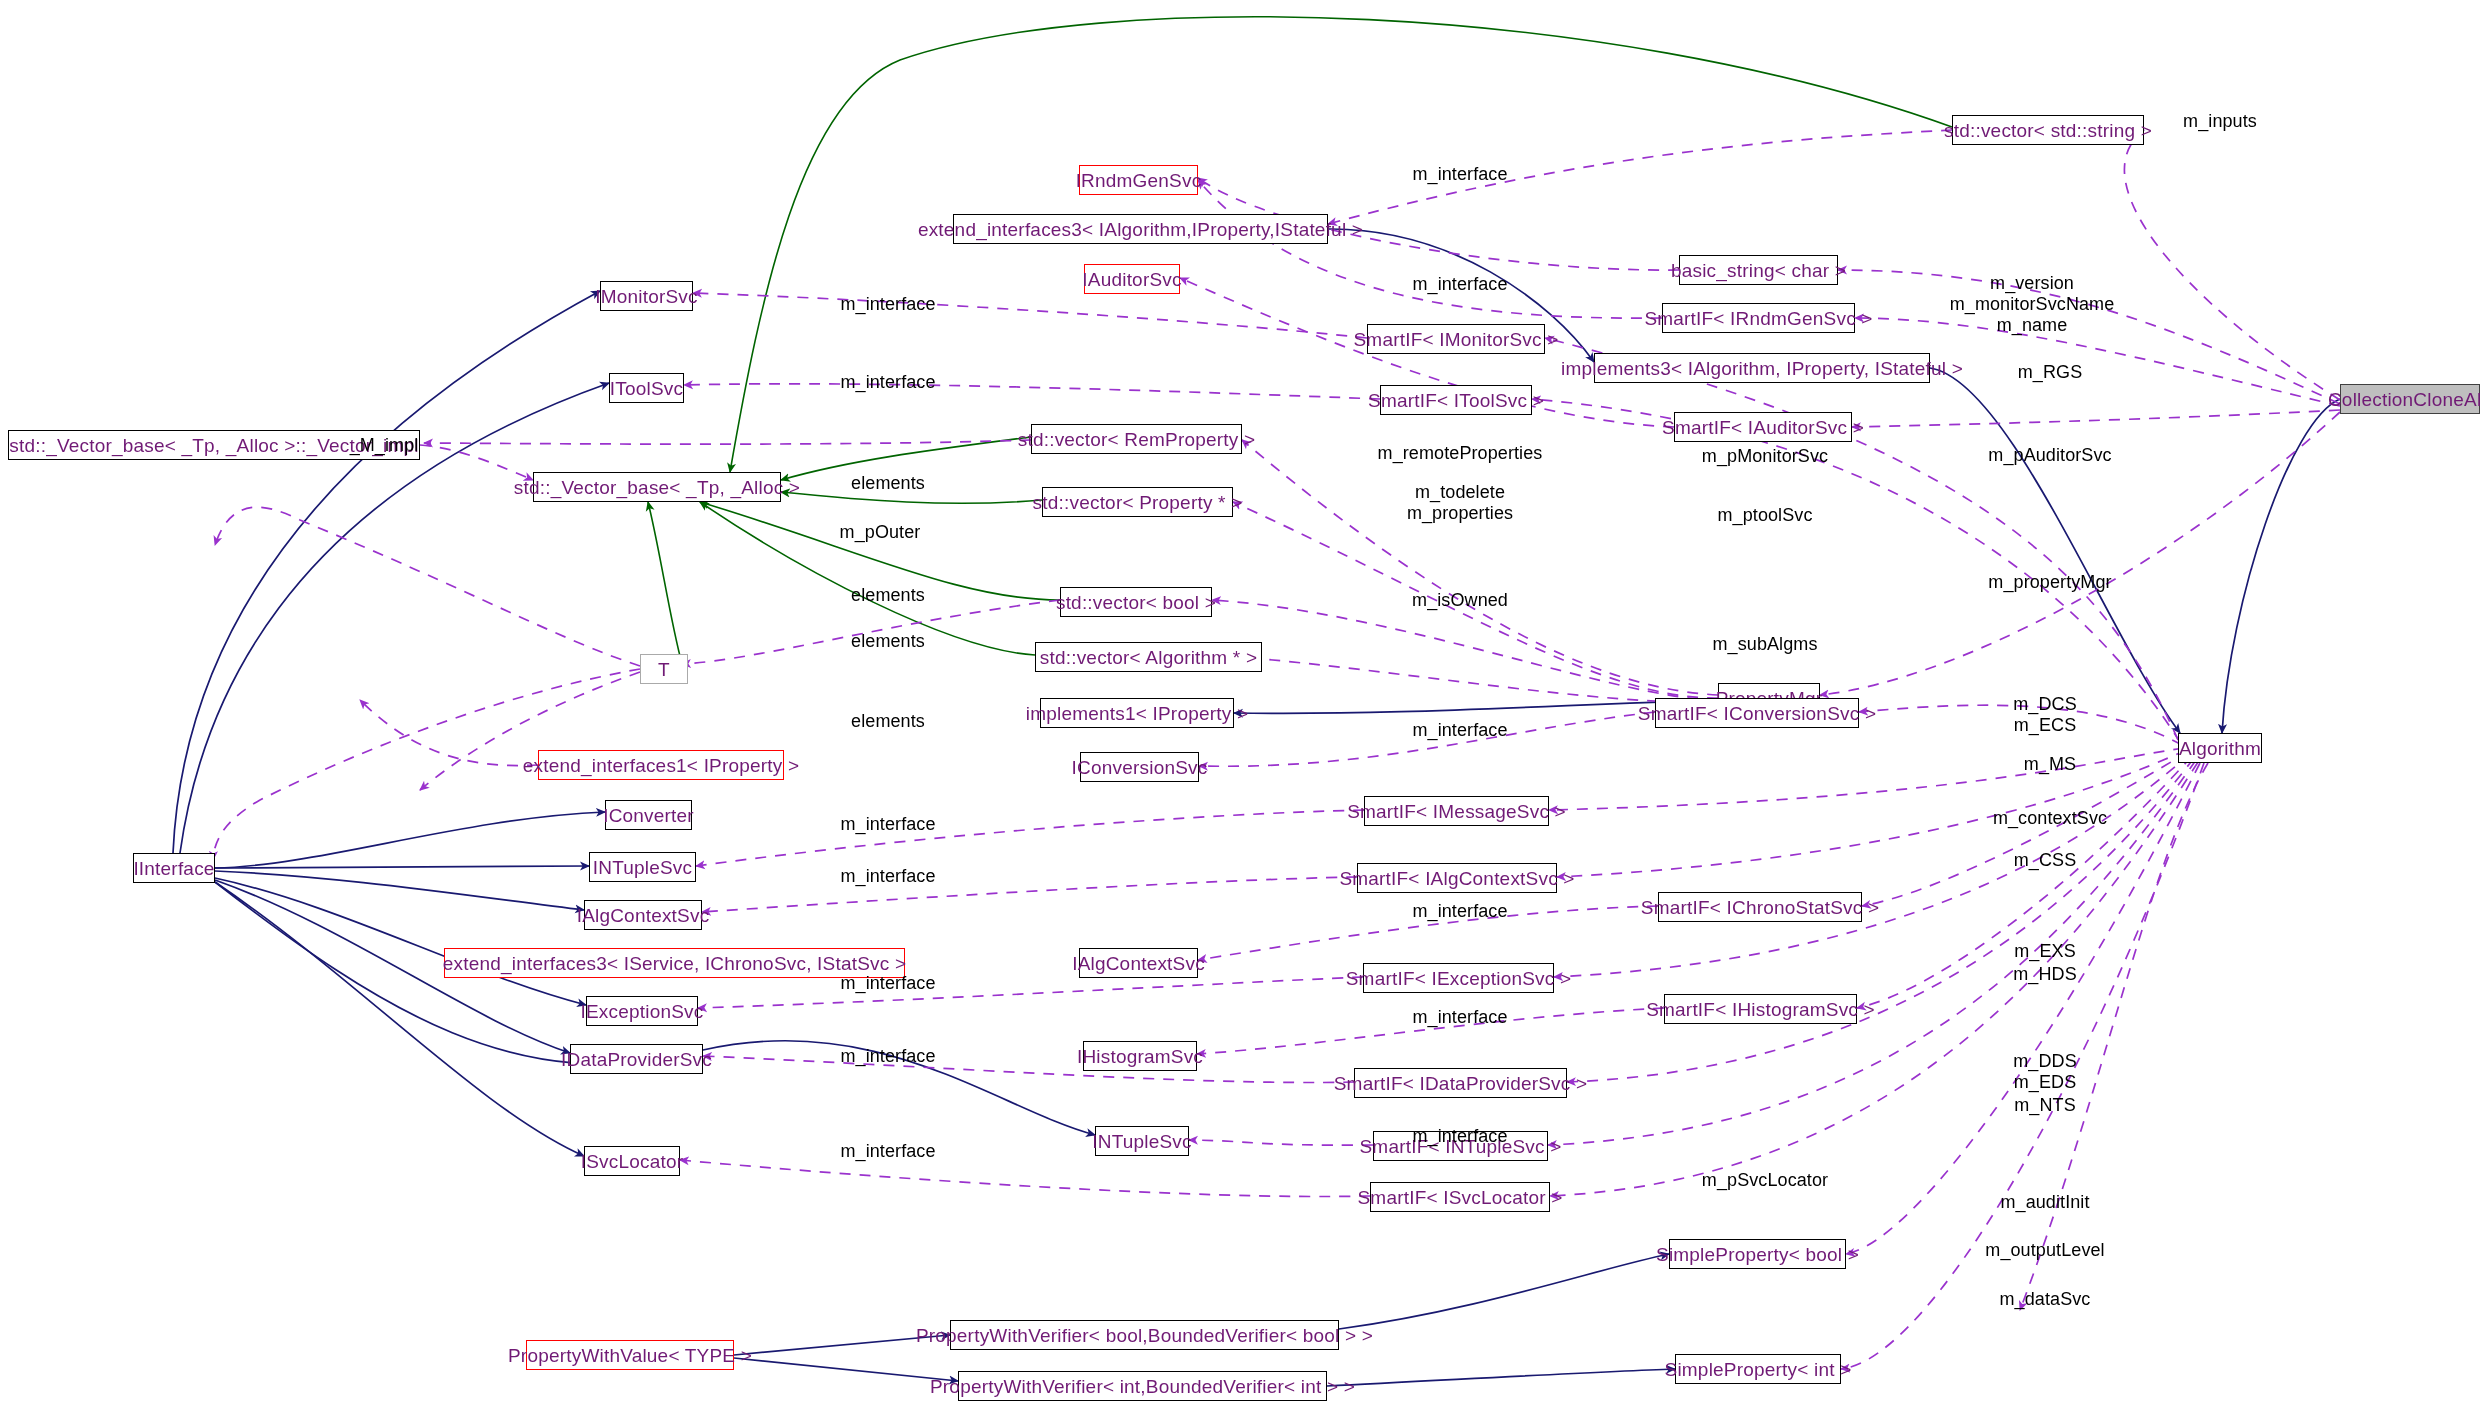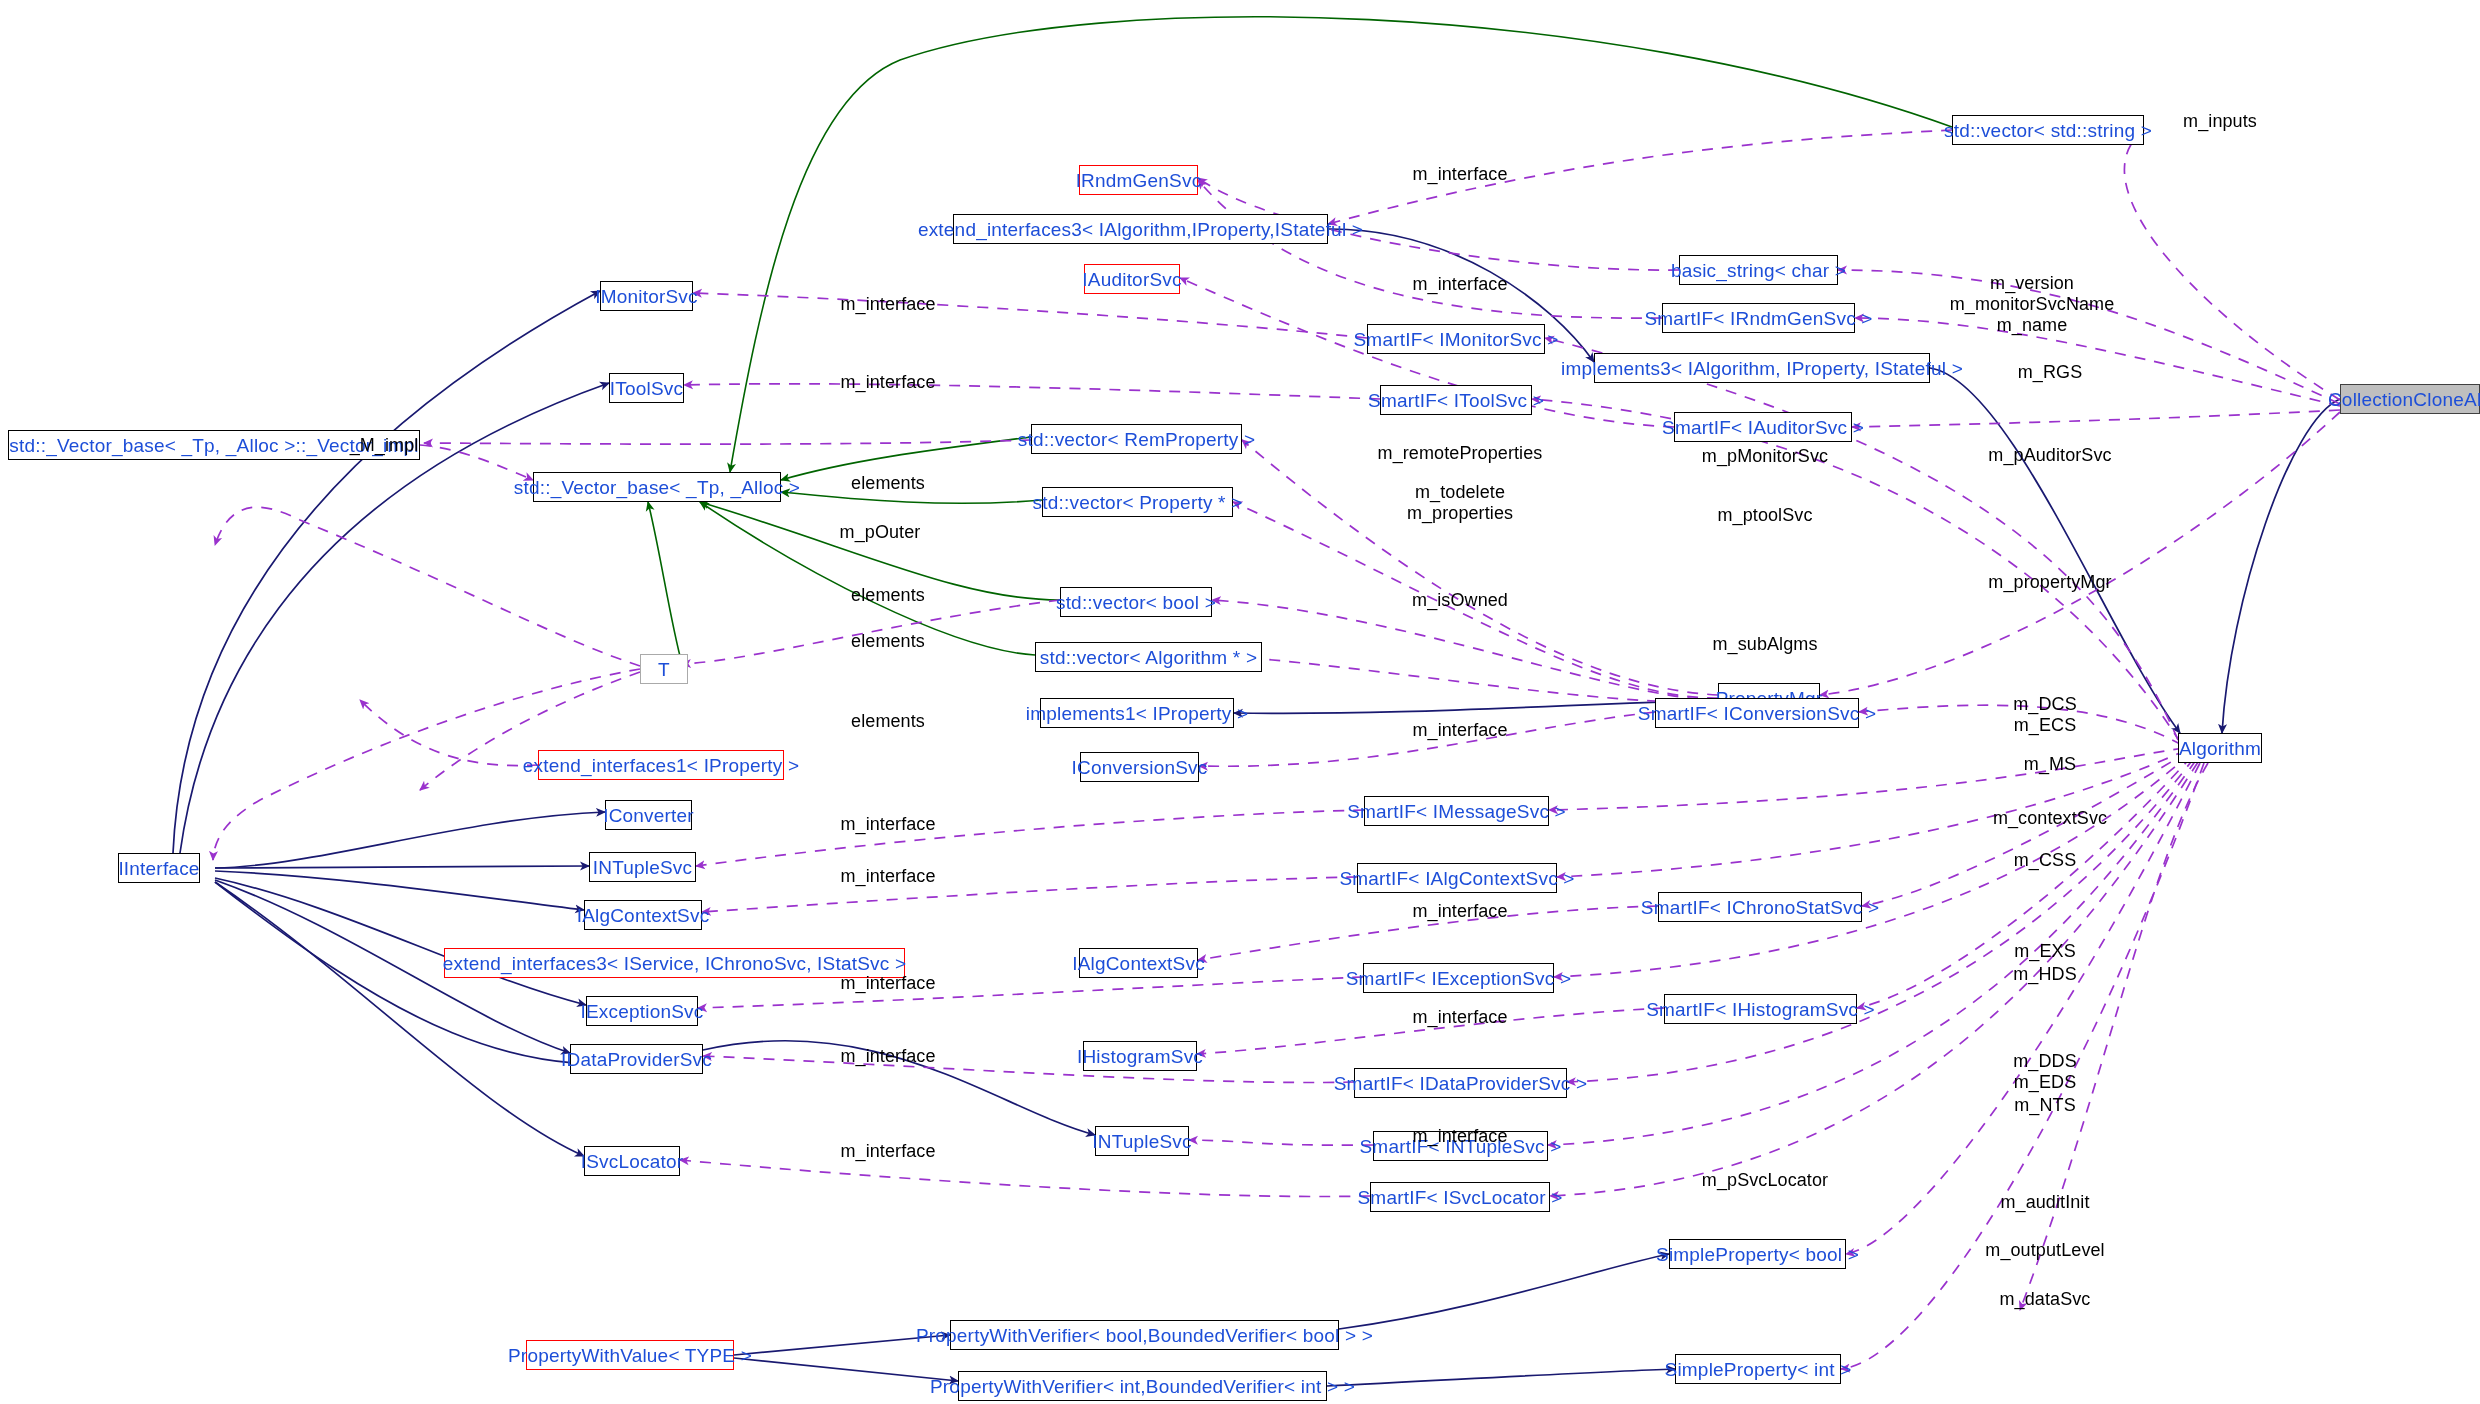--- a/index.html
+++ b/index.html
@@ -20,21 +20,21 @@
     left: 0; top: 0;
     width: 2480px;
     height: 1404px;
     pointer-events: none;
   }
   .node {
     position: absolute;
     box-sizing: border-box;
     border: 1.5px solid #000000;
     background: #ffffff;
-    color: #1d4ed8;
+    color: #701a75;
     font-size: 19px;
     line-height: 1;
     display: flex;
     align-items: center;
     justify-content: center;
     white-space: nowrap;
     padding: 0 23px;
     letter-spacing: 0.2px;
   }
   .node.red {
@@ -154,21 +154,21 @@
     </g>
   </svg>
 
   <div class="node" style="left:8px;top:430px;width:412px;height:30px">std::_Vector_base&lt; _Tp, _Alloc &gt;::_Vector_impl</div>
   <div class="node" style="left:600px;top:281px;width:93px;height:30px">IMonitorSvc</div>
   <div class="node" style="left:609px;top:373px;width:75px;height:30px">IToolSvc</div>
   <div class="node" style="left:533px;top:472px;width:248px;height:30px">std::_Vector_base&lt; _Tp, _Alloc &gt;</div>
   <div class="node" style="left:640px;top:654px;width:42px;height:30px;border-color:#aaaaaa">T</div>
   <div class="node red" style="left:538px;top:750px;width:246px;height:30px">extend_interfaces1&lt; IProperty &gt;</div>
   <div class="node" style="left:605px;top:800px;width:87px;height:30px">IConverter</div>
-  <div class="node" style="left:118px;top:853px;width:82px;height:30px">IInterface</div>
+  <div class="node" style="left:133px;top:853px;width:82px;height:30px">IInterface</div>
   <div class="node" style="left:589px;top:852px;width:107px;height:30px">INTupleSvc</div>
   <div class="node" style="left:584px;top:900px;width:118px;height:30px">IAlgContextSvc</div>
   <div class="node red" style="left:444px;top:948px;width:461px;height:30px">extend_interfaces3&lt; IService, IChronoSvc, IStatSvc &gt;</div>
   <div class="node" style="left:1079px;top:948px;width:119px;height:30px">IAlgContextSvc</div>
   <div class="node" style="left:586px;top:996px;width:112px;height:30px">IExceptionSvc</div>
   <div class="node" style="left:570px;top:1044px;width:133px;height:30px">IDataProviderSvc</div>
   <div class="node" style="left:1083px;top:1041px;width:114px;height:30px">IHistogramSvc</div>
   <div class="node" style="left:584px;top:1146px;width:96px;height:30px">ISvcLocator</div>
   <div class="node" style="left:1095px;top:1126px;width:94px;height:30px">INTupleSvc</div>
   <div class="node red" style="left:1079px;top:165px;width:119px;height:30px">IRndmGenSvc</div>

